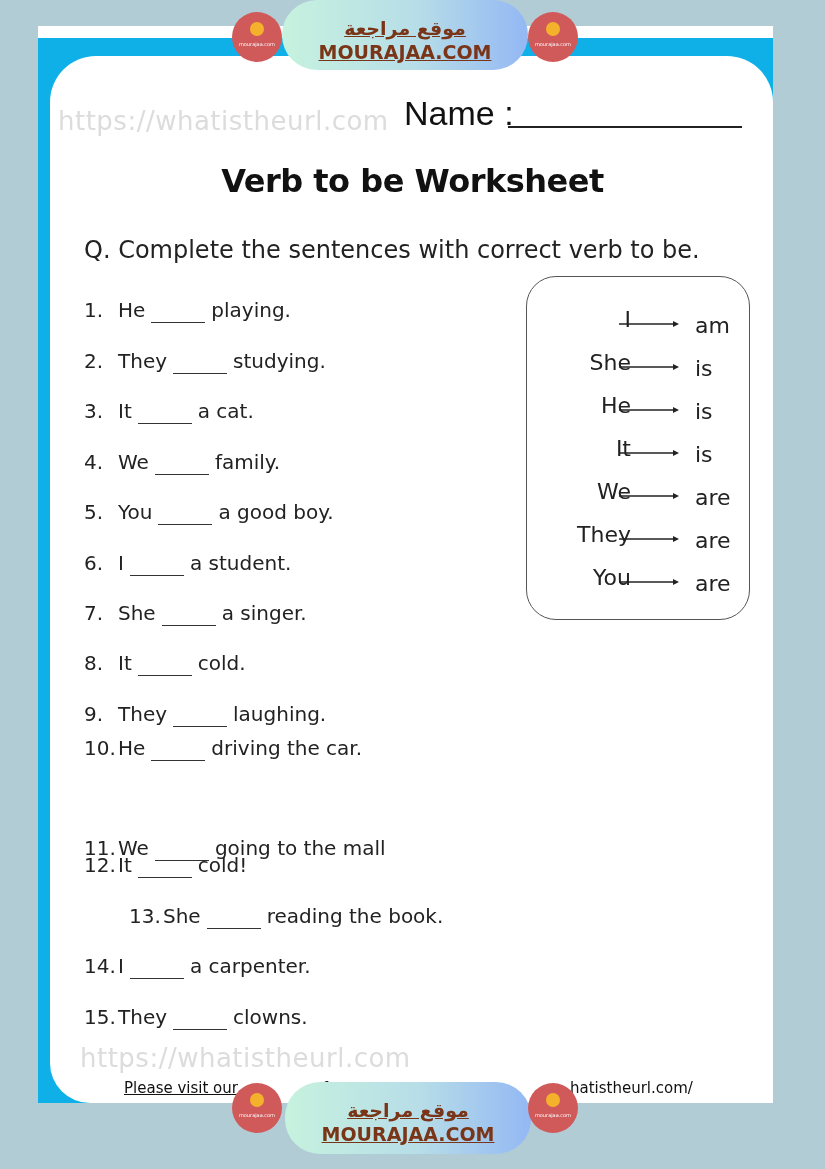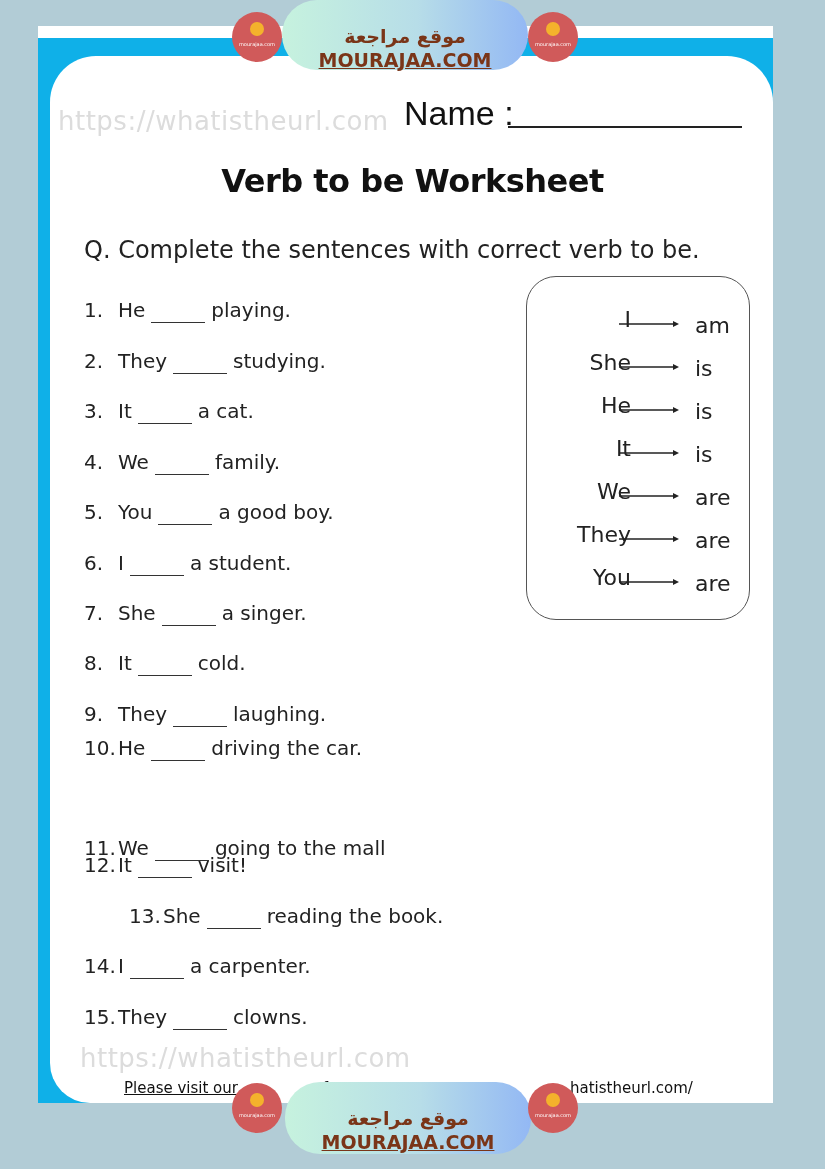--- a/index.html
+++ b/index.html
@@ -66,21 +66,21 @@
     position:absolute; left:124px; top:1079px; font-size:15px; color:#111;
     text-decoration:underline; white-space:nowrap;
     font-family:"DejaVu Sans", sans-serif;
   }
   .footer-text .right { position:absolute; left:412px; }
   .badge {
     position:absolute; width:246px; height:70px; border-radius:35px;
     background:linear-gradient(90deg,#c6f2de 0%, #b7dde8 55%, #93b8f4 100%);
     text-align:center; color:#7a3518;
   }
-  .badge .ar { font-size:19px; font-weight:bold; line-height:24px; margin-top:24px; }
+  .badge .ar { font-size:19px; font-weight:bold; text-decoration:underline; line-height:24px; margin-top:16px; }
   .badge .en { font-size:19px; font-weight:bold; text-decoration:underline; line-height:24px; font-family:"DejaVu Sans", sans-serif; }
   .logo {
     position:absolute; width:50px; height:50px; border-radius:50%;
     background:#d05a5a;
   }
   .logo .sun {
     position:absolute; left:18px; top:10px; width:14px; height:14px; border-radius:50%;
     background:#f4b22c;
   }
   .logo .tiny {
@@ -108,21 +108,21 @@
 <div class="q" style="top:349px;"><span class="num">2.</span><span>They</span><span class="blank"></span><span>studying.</span></div>
 <div class="q" style="top:399px;"><span class="num">3.</span><span>It</span><span class="blank"></span><span>a cat.</span></div>
 <div class="q" style="top:450px;"><span class="num">4.</span><span>We</span><span class="blank"></span><span>family.</span></div>
 <div class="q" style="top:500px;"><span class="num">5.</span><span>You</span><span class="blank"></span><span>a good boy.</span></div>
 <div class="q" style="top:551px;"><span class="num">6.</span><span>I</span><span class="blank"></span><span>a student.</span></div>
 <div class="q" style="top:601px;"><span class="num">7.</span><span>She</span><span class="blank"></span><span>a singer.</span></div>
 <div class="q" style="top:651px;"><span class="num">8.</span><span>It</span><span class="blank"></span><span>cold.</span></div>
 <div class="q" style="top:702px;"><span class="num">9.</span><span>They</span><span class="blank"></span><span>laughing.</span></div>
 <div class="q" style="top:736px;"><span class="num">10.</span><span>He</span><span class="blank"></span><span>driving the car.</span></div>
 <div class="q" style="top:803px;margin-top:33px;"><span class="num">11.</span><span>We</span><span class="blank"></span><span>going to the mall</span></div>
-<div class="q" style="top:853px;"><span class="num">12.</span><span>It</span><span class="blank"></span><span>visit!</span></div>
+<div class="q" style="top:853px;"><span class="num">12.</span><span>It</span><span class="blank"></span><span>cold!</span></div>
 <div class="q" style="top:904px;margin-left:45px;"><span class="num">13.</span><span>She</span><span class="blank"></span><span>reading the book.</span></div>
 <div class="q" style="top:954px;"><span class="num">14.</span><span>I</span><span class="blank"></span><span>a carpenter.</span></div>
 <div class="q" style="top:1005px;"><span class="num">15.</span><span>They</span><span class="blank"></span><span>clowns.</span></div>
 
 <div class="box">
   <div class="pair" style="top:30px;">
     <span class="subj">I</span>
     <svg class="arrow" viewBox="0 0 60 10">
         <line x1="0" y1="5" x2="54" y2="5" stroke="#222" stroke-width="1.4"></line>
         <polygon points="54,2 60,5 54,8" fill="#222"></polygon>

